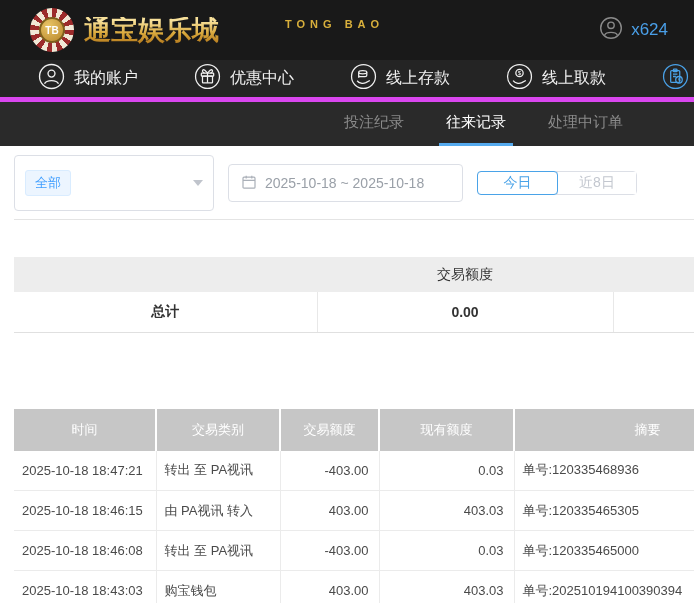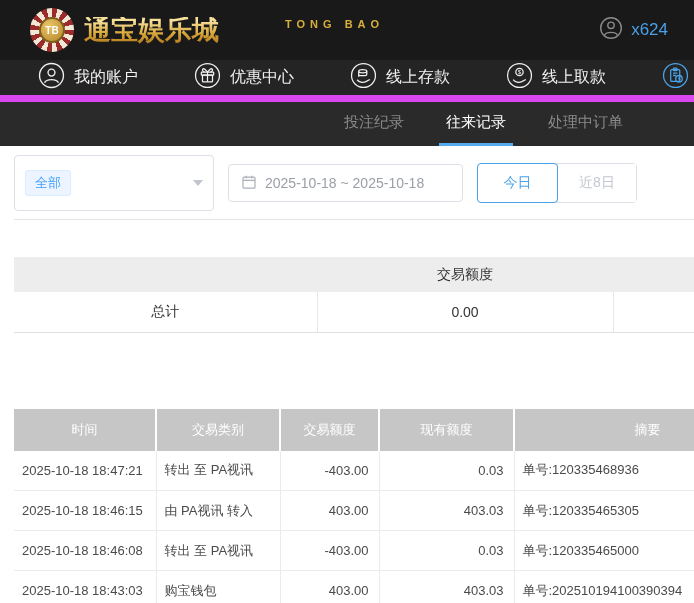--- a/index.html
+++ b/index.html
@@ -20,21 +20,21 @@
   .logo-text { display:flex; line-height:1; }
   .logo-title { font-size:27px; font-weight:bold;
           background:linear-gradient(180deg,#f7e09a 15%,#d9a93c 60%,#b4791d);
           -webkit-background-clip:text; background-clip:text; color:transparent; }
   .logo-sub { font-size:11px; letter-spacing:5px; color:#d9b03c; font-weight:bold;
           margin:2px 0 0 66px; }
   .user-area { display:flex; align-items:center; gap:8px; }
   .user-name { color:#4a9fe8; font-size:17px; }
 
   
-  .nav { height:42px; background:#242424; border-bottom:7px solid #d946ef;
+  .nav { height:42px; background:#242424; border-bottom:5px solid #d946ef;
          display:flex; align-items:center; padding-left:38px; gap:56px;
          white-space:nowrap;text-align:center; }
   .nav-item { display:flex; align-items:center; gap:9px; color:#f0f0f0;
               font-size:16px; cursor:pointer; flex:0 0 auto; }
   .nav-item svg { stroke:#f0f0f0; }
   .nav-item.active { color:#4aa2e8; }
   .nav-item.active svg { stroke:#4aa2e8; }
 
   
   .subnav { height:44px; background:#2a2a2a; display:flex; align-items:stretch;
@@ -47,34 +47,34 @@
   .filters { display:flex; align-items:center; gap:14px; margin:9px 0 0 14px; }
   .select-box { width:200px; height:56px; border:1px solid #dcdfe6; border-radius:4px;
           display:flex; align-items:center; padding:0 10px; background:#fff; }
   .tag { background:#ecf5ff; border:1px solid #d9ecff; color:#409eff; font-size:13px;
          border-radius:3px; padding:3px 9px; }
   .caret { margin-left:auto; width:0; height:0; border-left:5px solid transparent;
            border-right:5px solid transparent; border-top:6px solid #c0c4cc; }
   .date-box { width:235px; height:38px; border:1px solid #dcdfe6; border-radius:4px;
           display:flex; align-items:center; gap:8px; padding:12px 12px; background:#fff;
           color:#9aa0a8; font-size:14px; }
-  .btn-group { display:flex; height:40px; border:1px solid #dcdfe6; border-radius:4px; }
+  .btn-group { display:flex; height:24px; border:1px solid #dcdfe6; border-radius:4px; }
   .qbtn { width:79px; display:flex; align-items:center; justify-content:center;
           font-size:14px; color:#c3c7cf; background:#fff; cursor:pointer; }
   .qbtn + .qbtn { border-left:1px solid #e4e7ed; }
   .qbtn.active { border:1px solid #4aa3e8; border-radius:4px; color:#4aa3e8;
           margin:-1px; width:81px; z-index:1; }
   .filter-divider { height:1px; background:#e4e4e4; margin:8px 0 0 14px; width:680px; }
 
   
   .summary { margin:37px 0 0 14px; width:766px; border-collapse:collapse;
              font-size:14px; color:#333; }
   .summary thead td { background:#ededed; height:35px; text-align:center; }
   .summary tbody td { height:40px; text-align:center; background:#fff;
-             border-bottom:1px solid #e0e0e0; }
+             border-bottom:1px solid #e0e0e0;font-weight:bold; }
   .summary tbody td + td { border-left:1px solid #e8e8e8; }
   .sum-c1 { width:303px; } .sum-c2 { width:296px; }
 
   
   .records { margin:76px 0 0 14px; width:766px; border-collapse:collapse;
              font-size:13px; color:#4a4a4a; }
   .records thead th { background:#c6c6c6; color:#fff; font-weight:normal; height:42px;
              text-align:center; border-left:2px solid #fff; }
   .records thead th:first-child { border-left:none; }
   .records tbody td { height:40px; background:#fff; border-bottom:1px solid #ebebeb;

